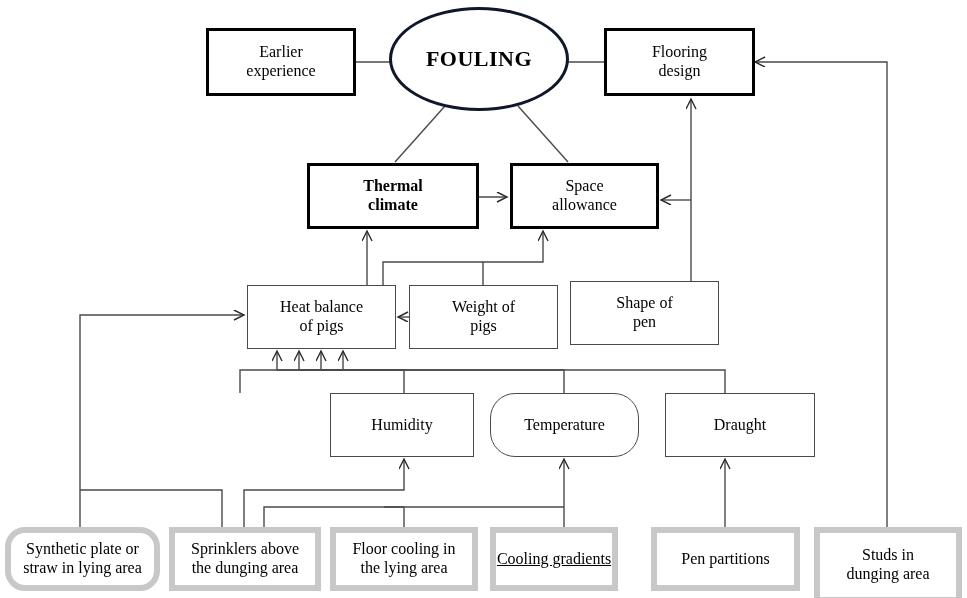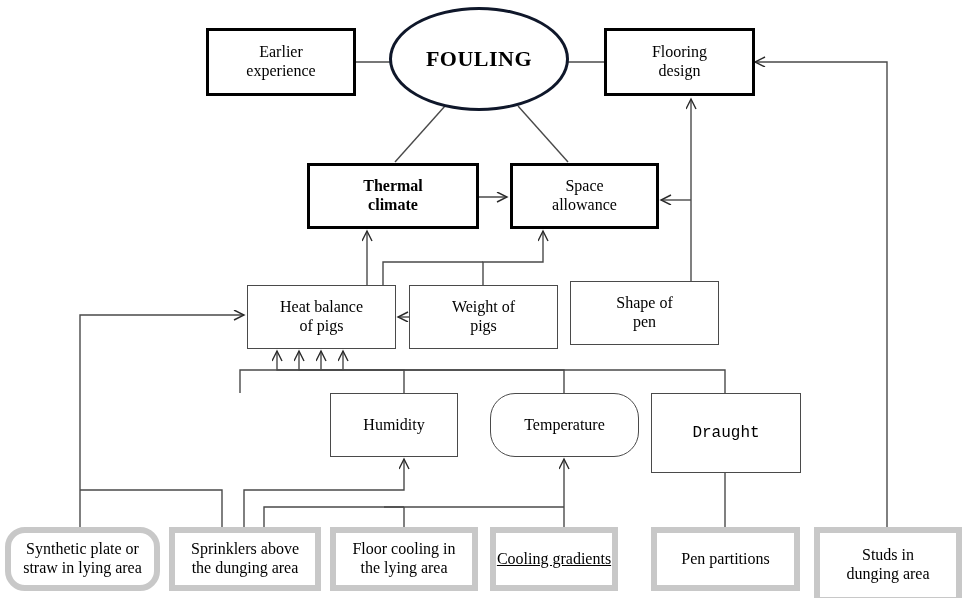--- a/index.html
+++ b/index.html
@@ -130,29 +130,29 @@
     <span>Weight of
 pigs</span>
   </div>
 
   <div class="node thin f18" style="left:570px;top:281px;width:149px;height:64px;">
     <span>Shape of
 pen</span>
   </div>
 
 
-  <div class="node thin f18" style="left:330px;top:393px;width:128px;height:64px;">
+  <div class="node thin f18" style="left:330px;top:393px;width:144px;height:64px;">
     <span>Humidity</span>
   </div>
 
   <div class="node thin f18" style="left:490px;top:393px;width:149px;height:64px;border-radius:25px;">
     <span>Temperature</span>
   </div>
 
-  <div class="node thin f18" style="left:651px;top:393px;width:150px;height:80px;font-family:Liberation Mono, monospace;">
+  <div class="node thin f18" style="left:665px;top:393px;width:150px;height:64px;">
     <span>Draught</span>
   </div>
 
   <div class="node grey f16" style="left:5px;top:527px;width:155px;height:64px;border-radius:20px;">
     <span>Synthetic plate or
 straw in lying area</span>
   </div>
 
   <div class="node grey f16" style="left:169px;top:527px;width:152px;height:64px;">
     <span>Sprinklers above

